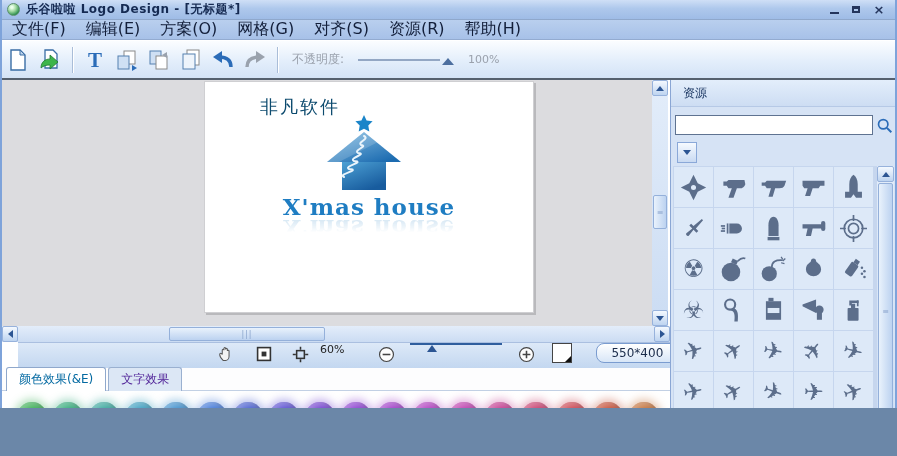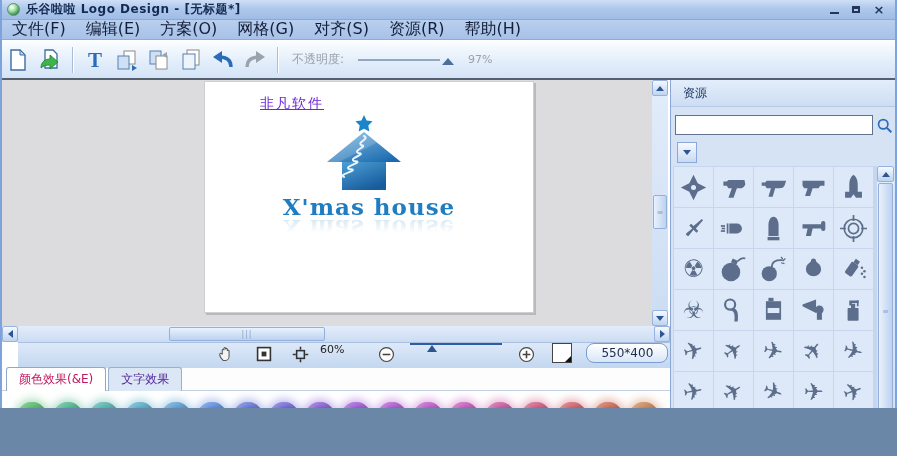--- a/index.html
+++ b/index.html
@@ -33,21 +33,21 @@
   .op-line{width:82px;height:2px;background:#93a7c4;margin:0 2px 0 14px;position:relative;}
   .op-tri{width:0;height:0;border-left:6px solid transparent;border-right:6px solid transparent;
     border-bottom:7px solid #4d6f9f;margin-right:14px;margin-top:4px;}
   .op-val{font-size:11px;}
   .hr-dark{position:absolute;left:0;top:78px;width:100%;height:2px;background:#55606e;}
   
   .workspace{position:absolute;left:0;top:80px;width:666px;height:246px;background:#dcdcdf;overflow:hidden;}
   .page{position:absolute;left:202px;top:1px;width:330px;height:232px;background:#fff;
     box-shadow:2px 2px 0 #b9b9bc;border:1px solid #cfcfd2;box-sizing:border-box;}
   .company{position:absolute;left:55px;top:13px;font-family:"DejaVu Serif","Liberation Serif",serif;
-    font-size:14px;color:#6d28d9;letter-spacing:2px;text-decoration:underline;}
+    font-size:18px;color:#0c4a6e;letter-spacing:2px;}
   .house-svg{position:absolute;left:120px;top:33px;}
   .logo-text,.logo-reflect{position:absolute;left:0;top:111px;width:100%;text-align:center;
     font-family:"DejaVu Serif","Liberation Serif",serif;font-weight:bold;font-size:23px;
     letter-spacing:1px;color:#1f7dc2;white-space:nowrap;}
   .logo-reflect{top:133px;transform:scaleY(-1);opacity:.30;
     -webkit-mask-image:linear-gradient(to bottom,transparent 35%,rgba(0,0,0,.8) 100%);
     mask-image:linear-gradient(to bottom,transparent 35%,rgba(0,0,0,.8) 100%);}
   
   .sb-track{background:linear-gradient(#e3edfa,#cbdcf3);}
   .sb-btn{position:absolute;background:linear-gradient(#f4f9ff,#bed4f0);border:1px solid #97b2dc;
@@ -69,28 +69,28 @@
     background:linear-gradient(#dde9f8,#c3d7f0);border-top:1px solid #aabfe0;
     display:flex;align-items:flex-start;box-sizing:border-box;font-size:11px;color:#222;}
   .zb-icon{display:flex;align-items:center;justify-content:center;width:24px;height:22px;}
   .zb-zoomval{margin:0 10px 0 2px;}
   .zoom-line{width:92px;height:2px;background:#2f5e9e;position:relative;margin:0 12px;}
   .zoom-thumb{position:absolute;left:18%;top:2px;width:0;height:0;
     border-left:5px solid transparent;border-right:5px solid transparent;border-bottom:7px solid #2c5593;}
   .swatch{width:18px;height:18px;background:#fff;border:1px solid #444;position:relative;margin:0 14px;}
   .swatch::after{content:"";position:absolute;right:0;bottom:0;width:0;height:0;
     border-left:6px solid transparent;border-bottom:6px solid #111;}
-  .size-btn{margin-left:0;padding:2px 14px;font-size:12px;color:#1a2b4a;
+  .size-btn{margin-left:10px;padding:2px 14px;font-size:12px;color:#1a2b4a;
     background:linear-gradient(#ffffff,#d8e6f7);border:1px solid #7a9cd0;border-radius:8px;}
   
   .tabs{position:absolute;left:0;top:368px;width:668px;height:23px;background:#fdfdfe;
     border-bottom:1px solid #c2d0e4;box-sizing:border-box;display:flex;align-items:flex-end;padding-left:4px;}
   .tab{font-size:12px;padding:3px 12px 3px;margin-right:2px;border:1px solid #9ab0d0;border-bottom:none;
     border-radius:3px 3px 0 0;background:#dce7f5;color:#4c1d95;position:relative;top:1px;}
-  .tab.active{background:#fff;color:#be185d;border-color:#8fa8cc;}
+  .tab.active{background:#fff;color:#0369a1;border-color:#8fa8cc;}
   
   .palette{position:absolute;left:0;top:391px;width:668px;height:65px;background:#fff;overflow:hidden;}
   .prow{display:flex;padding-left:15px;}
   .prow1{margin-top:11px;}
   .prow2{margin-top:14px;}
   .pc{width:30px;height:30px;border-radius:50%;margin-right:6px;flex:0 0 auto;}
   
   .rightpanel{position:absolute;left:668px;top:80px;width:229px;height:376px;
     background:#d6e3f5;border-left:1px solid #8aa6d4;box-sizing:border-box;overflow:hidden;}
   .rp-header{height:26px;display:flex;align-items:center;padding-left:12px;font-size:12px;
@@ -189,21 +189,21 @@
             <path d="M4 19c0-7 5-10 12-10" fill="none" stroke="#9aa2ad" stroke-width="3.4"></path>
             <path d="M13 3l9 6-9 6z" fill="#9aa2ad"></path>
           </svg>
         </span>
       </span>
     <span class="tsep"></span>
     <div class="opacity-group">
       <span>不透明度:</span>
       <span class="op-line"></span>
       <span class="op-tri"></span>
-      <span class="op-val">97%</span>
+      <span class="op-val">100%</span>
     </div>
   </div>
   <div class="hr-dark"></div>
 
   <div class="workspace">
     <div class="page">
       <div class="company">非凡软件</div>
       <svg class="house-svg" width="78" height="78" viewBox="0 0 78 78">
         <defs>
           <linearGradient id="roofG" x1="0" y1="0" x2="0.8" y2="1">

